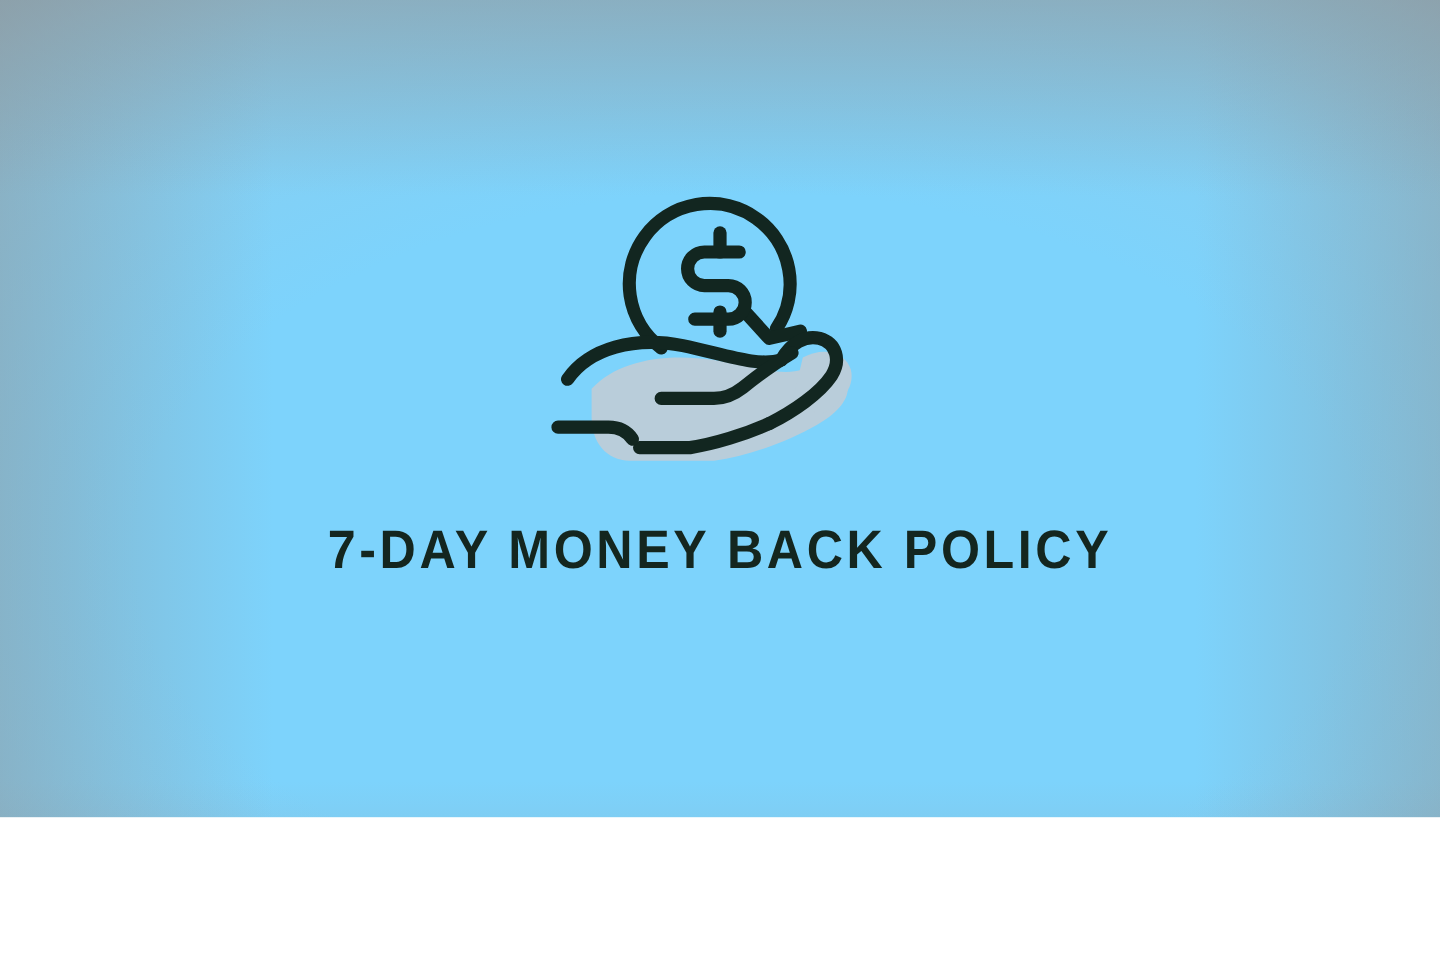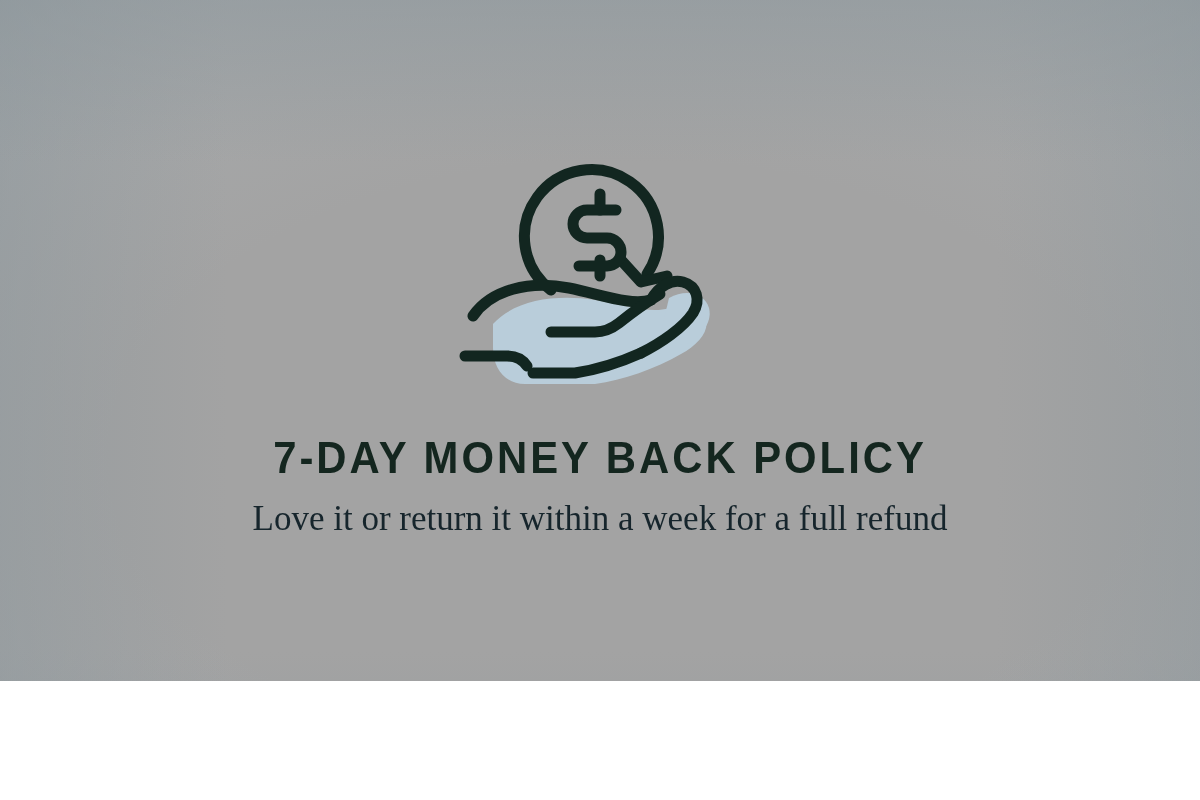--- a/index.html
+++ b/index.html
@@ -18,21 +18,21 @@
   }
 
   
   .hero {
     position: absolute;
     left: 0;
     top: 0;
     width: 1200px;
     height: 740px;
     overflow: hidden;
-    background: #a3a3a3;
+    background: #7dd3fc;
   }
   
   .hero-vignette {
     position: absolute;
     inset: 0;
     background:
       radial-gradient(125% 118% at 52% 62%,
         rgba(234,242,251,0) 0%,
         rgba(234,242,251,0) 34%,
         rgba(176,186,192,0.30) 63%,
@@ -166,21 +166,20 @@
                    C 166 214, 140 222, 120 225
                    L 78 225"></path>
 
           <path d="M10 208 L 52 208 C 62 208, 68 212, 72 218"></path>
         </g>
       </svg>
     </div>
 
     <div class="headline">7-DAY MONEY BACK POLICY</div>
 
-    <div class="subhead">Love it or return it within a week for a full refund</div>
   </div>
 
   <div class="footer">
     
 
     
   </div>
 
 </div>
 

